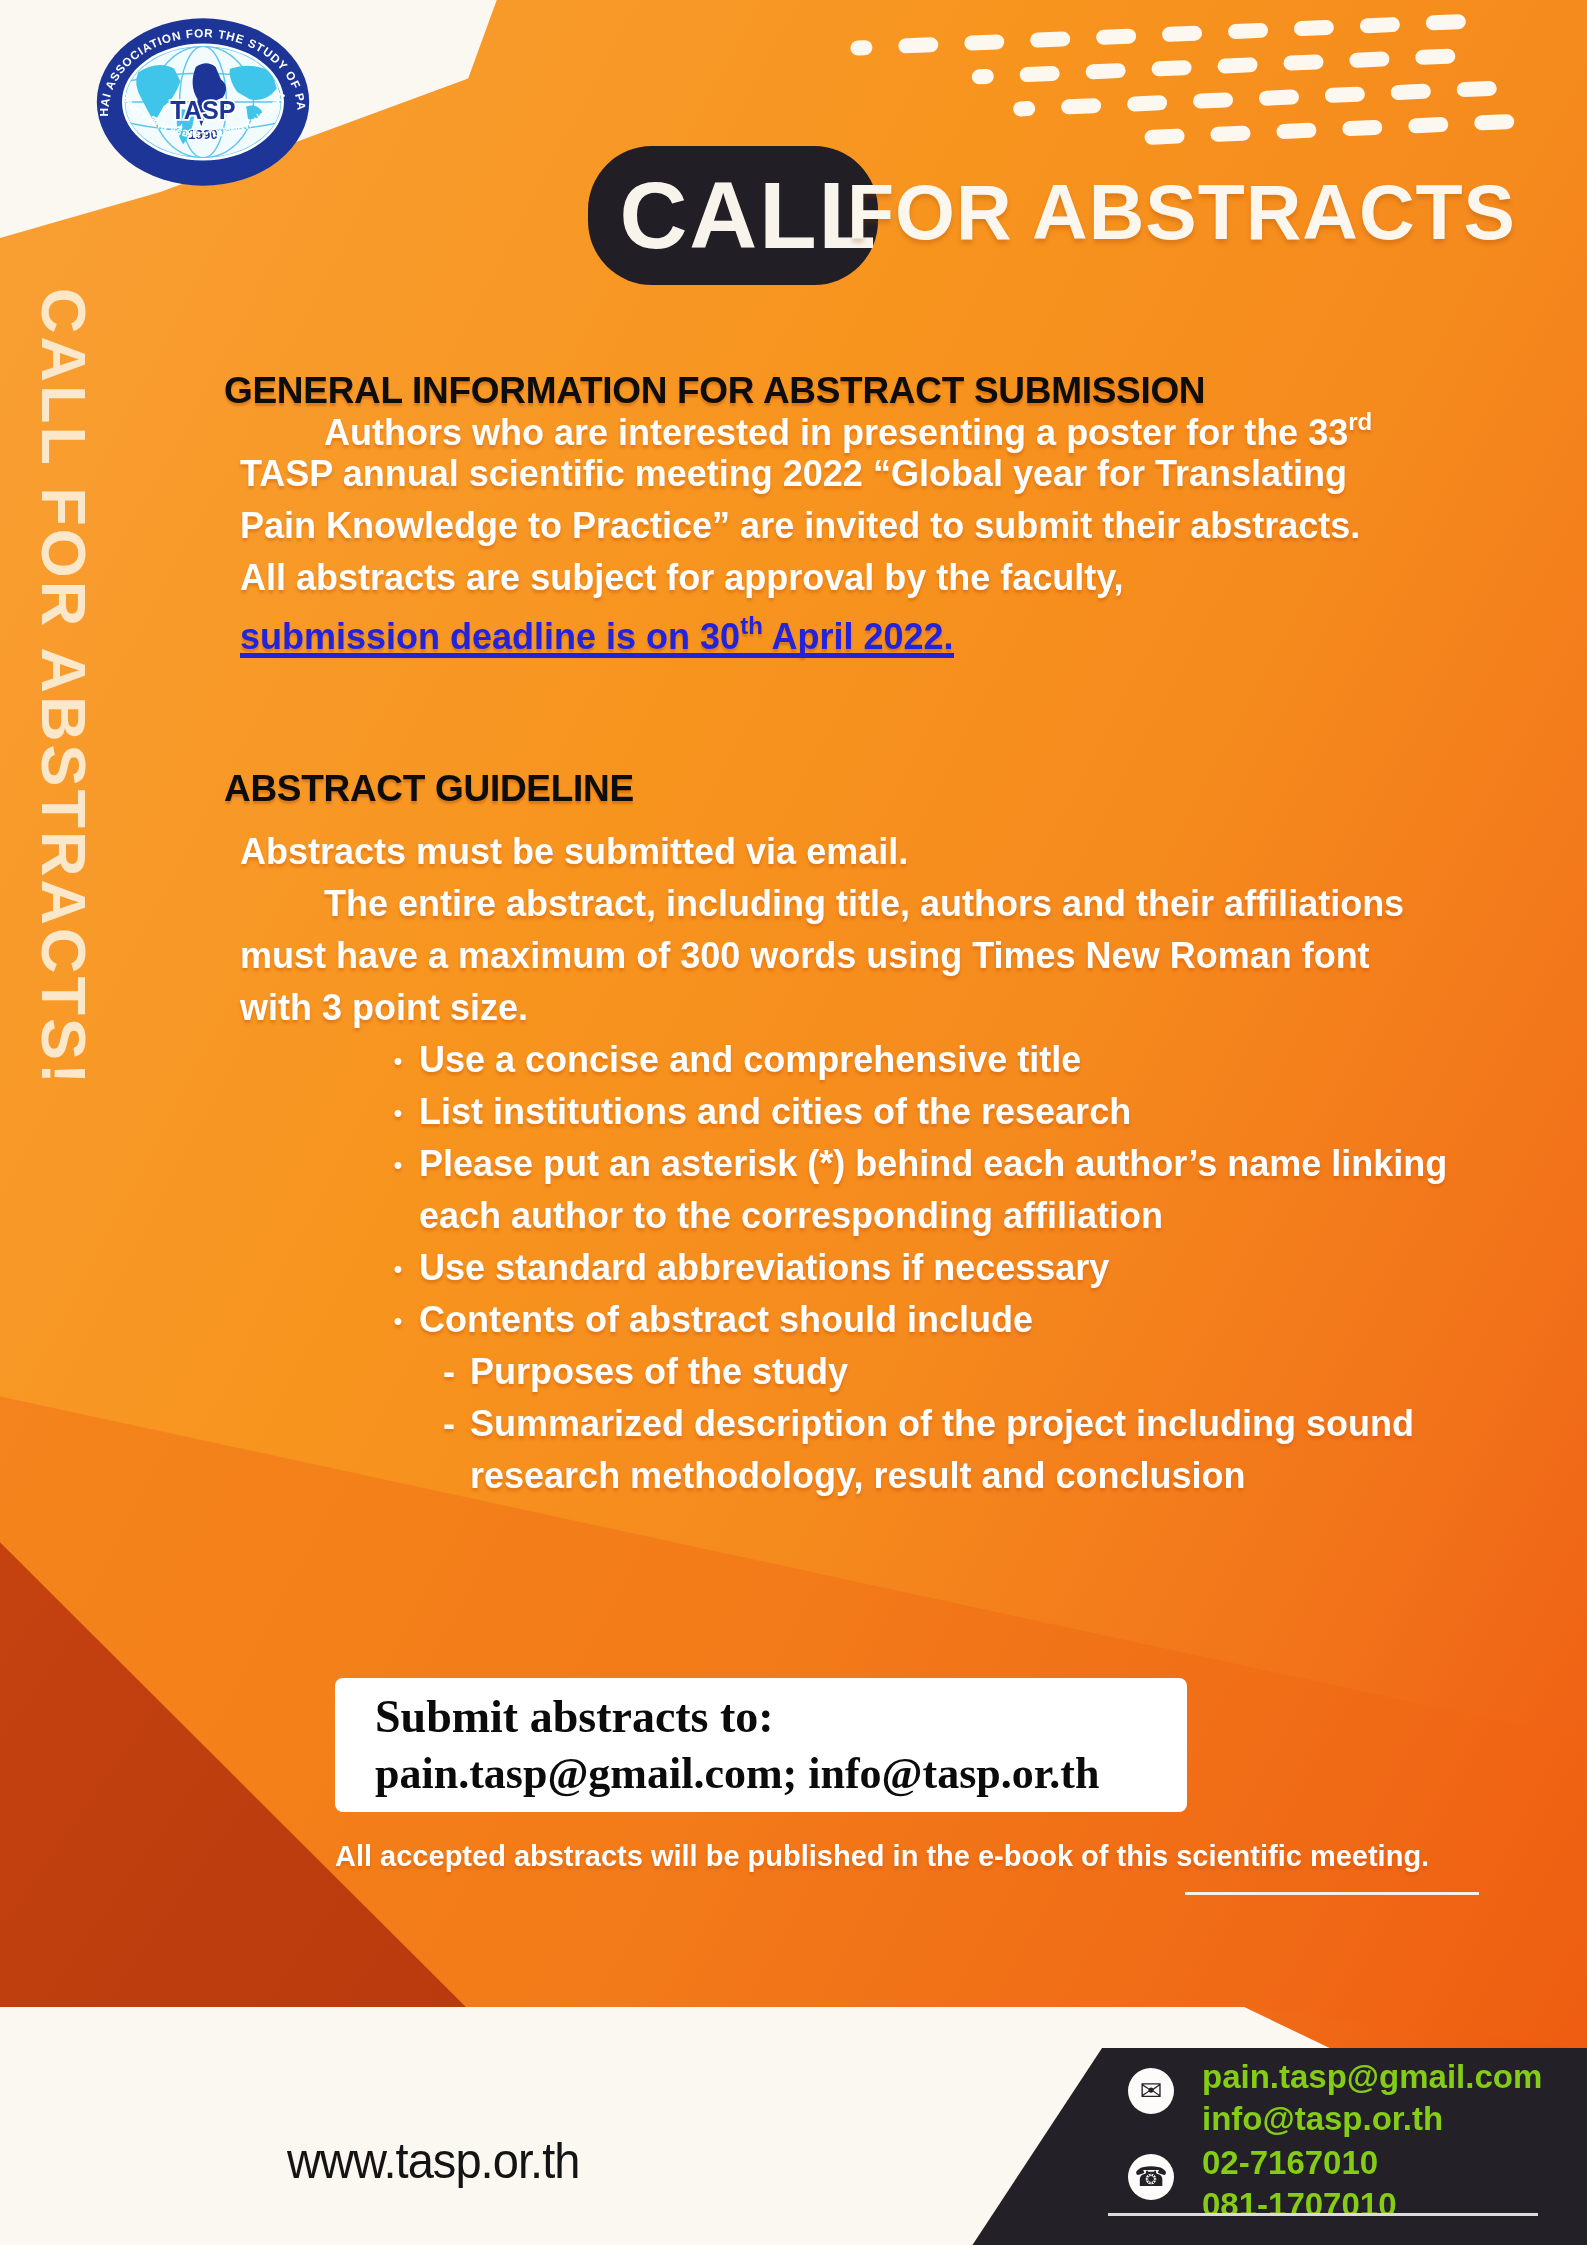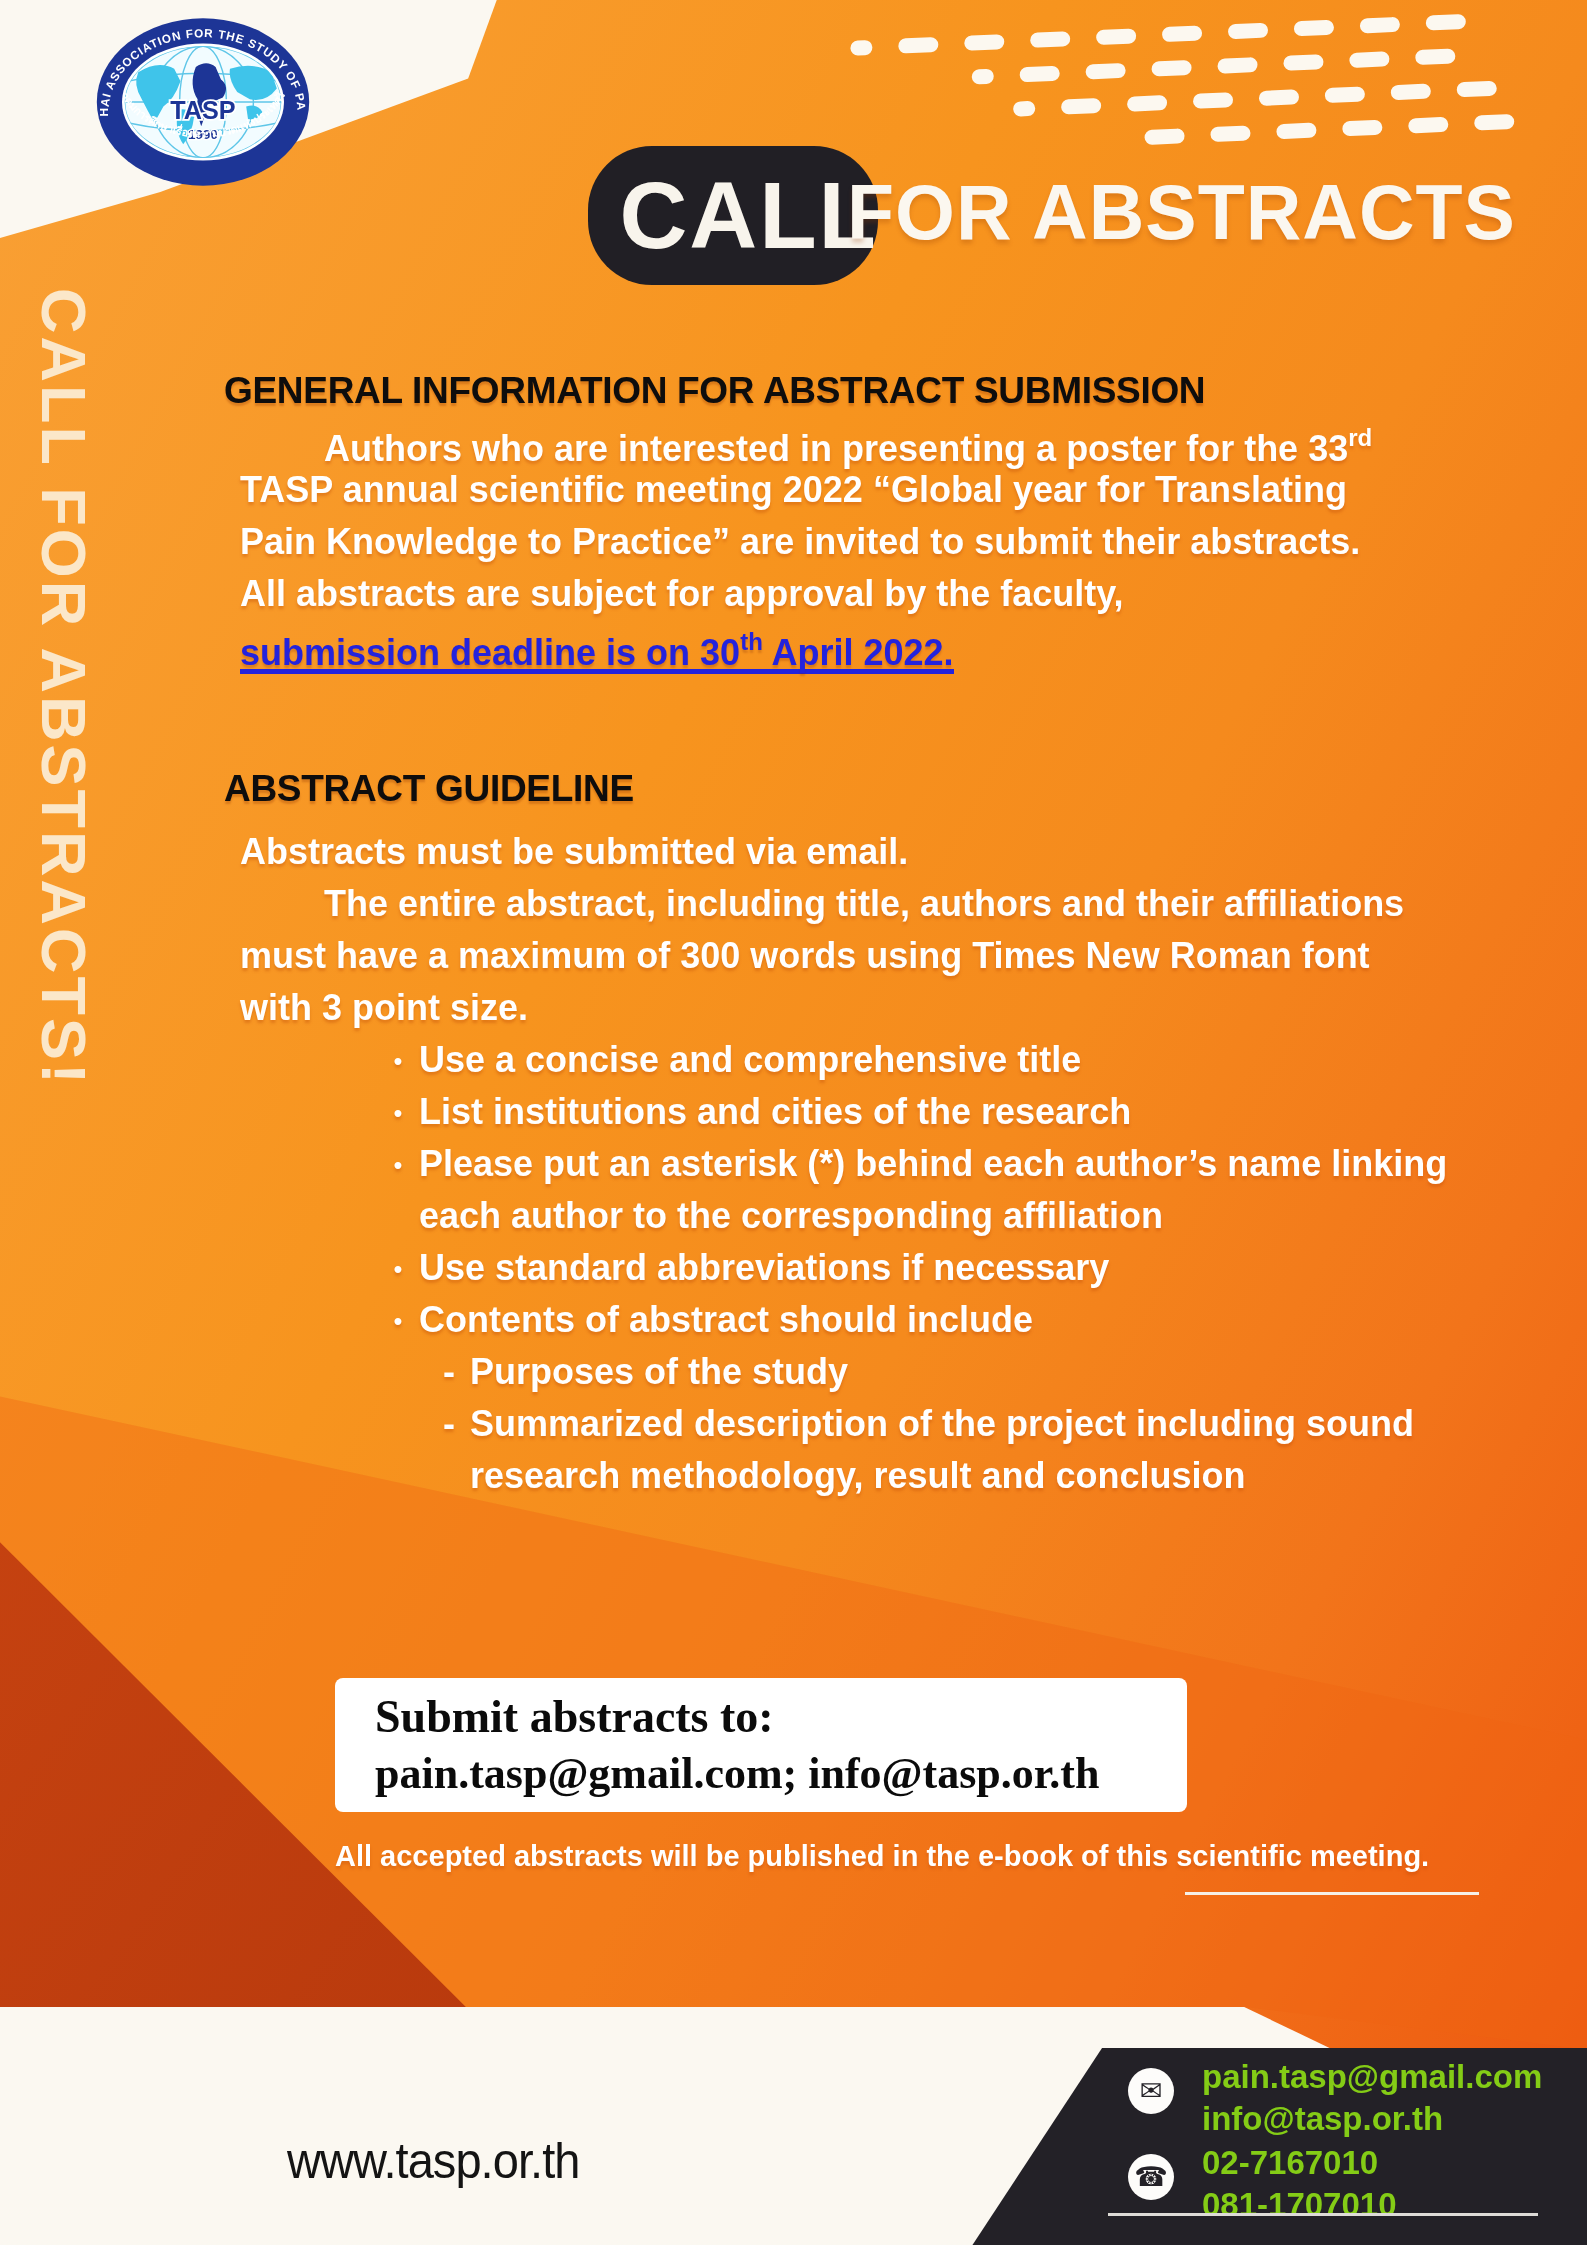--- a/index.html
+++ b/index.html
@@ -162,21 +162,21 @@
 
   <div class="abs call-pill">
     <span>CALL</span>
   </div>
   <div class="abs for-abstracts">FOR ABSTRACTS</div>
 
   <div class="abs side-banner">CALL FOR ABSTRACTS!</div>
 
   <div class="abs h-black" style="top:370px;">GENERAL INFORMATION FOR ABSTRACT SUBMISSION</div>
 
-  <div class="abs copy" style="top:412px;">
+  <div class="abs copy" style="top:396px;">
     <div class="ln indent"><span>Authors who are interested in presenting a poster for the 33</span><sup class="s">rd</sup></div>
     <div class="ln">TASP annual scientific meeting 2022 “Global year for Translating</div>
     <div class="ln">Pain Knowledge to Practice” are invited to submit their abstracts.</div>
     <div class="ln">All abstracts are subject for approval by the faculty,</div>
     <div class="ln">
       <span class="deadline"><span>submission deadline is on 30</span><sup class="s">th</sup><span> April 2022.</span></span>
     </div>
   </div>
 
   <div class="abs h-black" style="top:768px;">ABSTRACT GUIDELINE</div>

